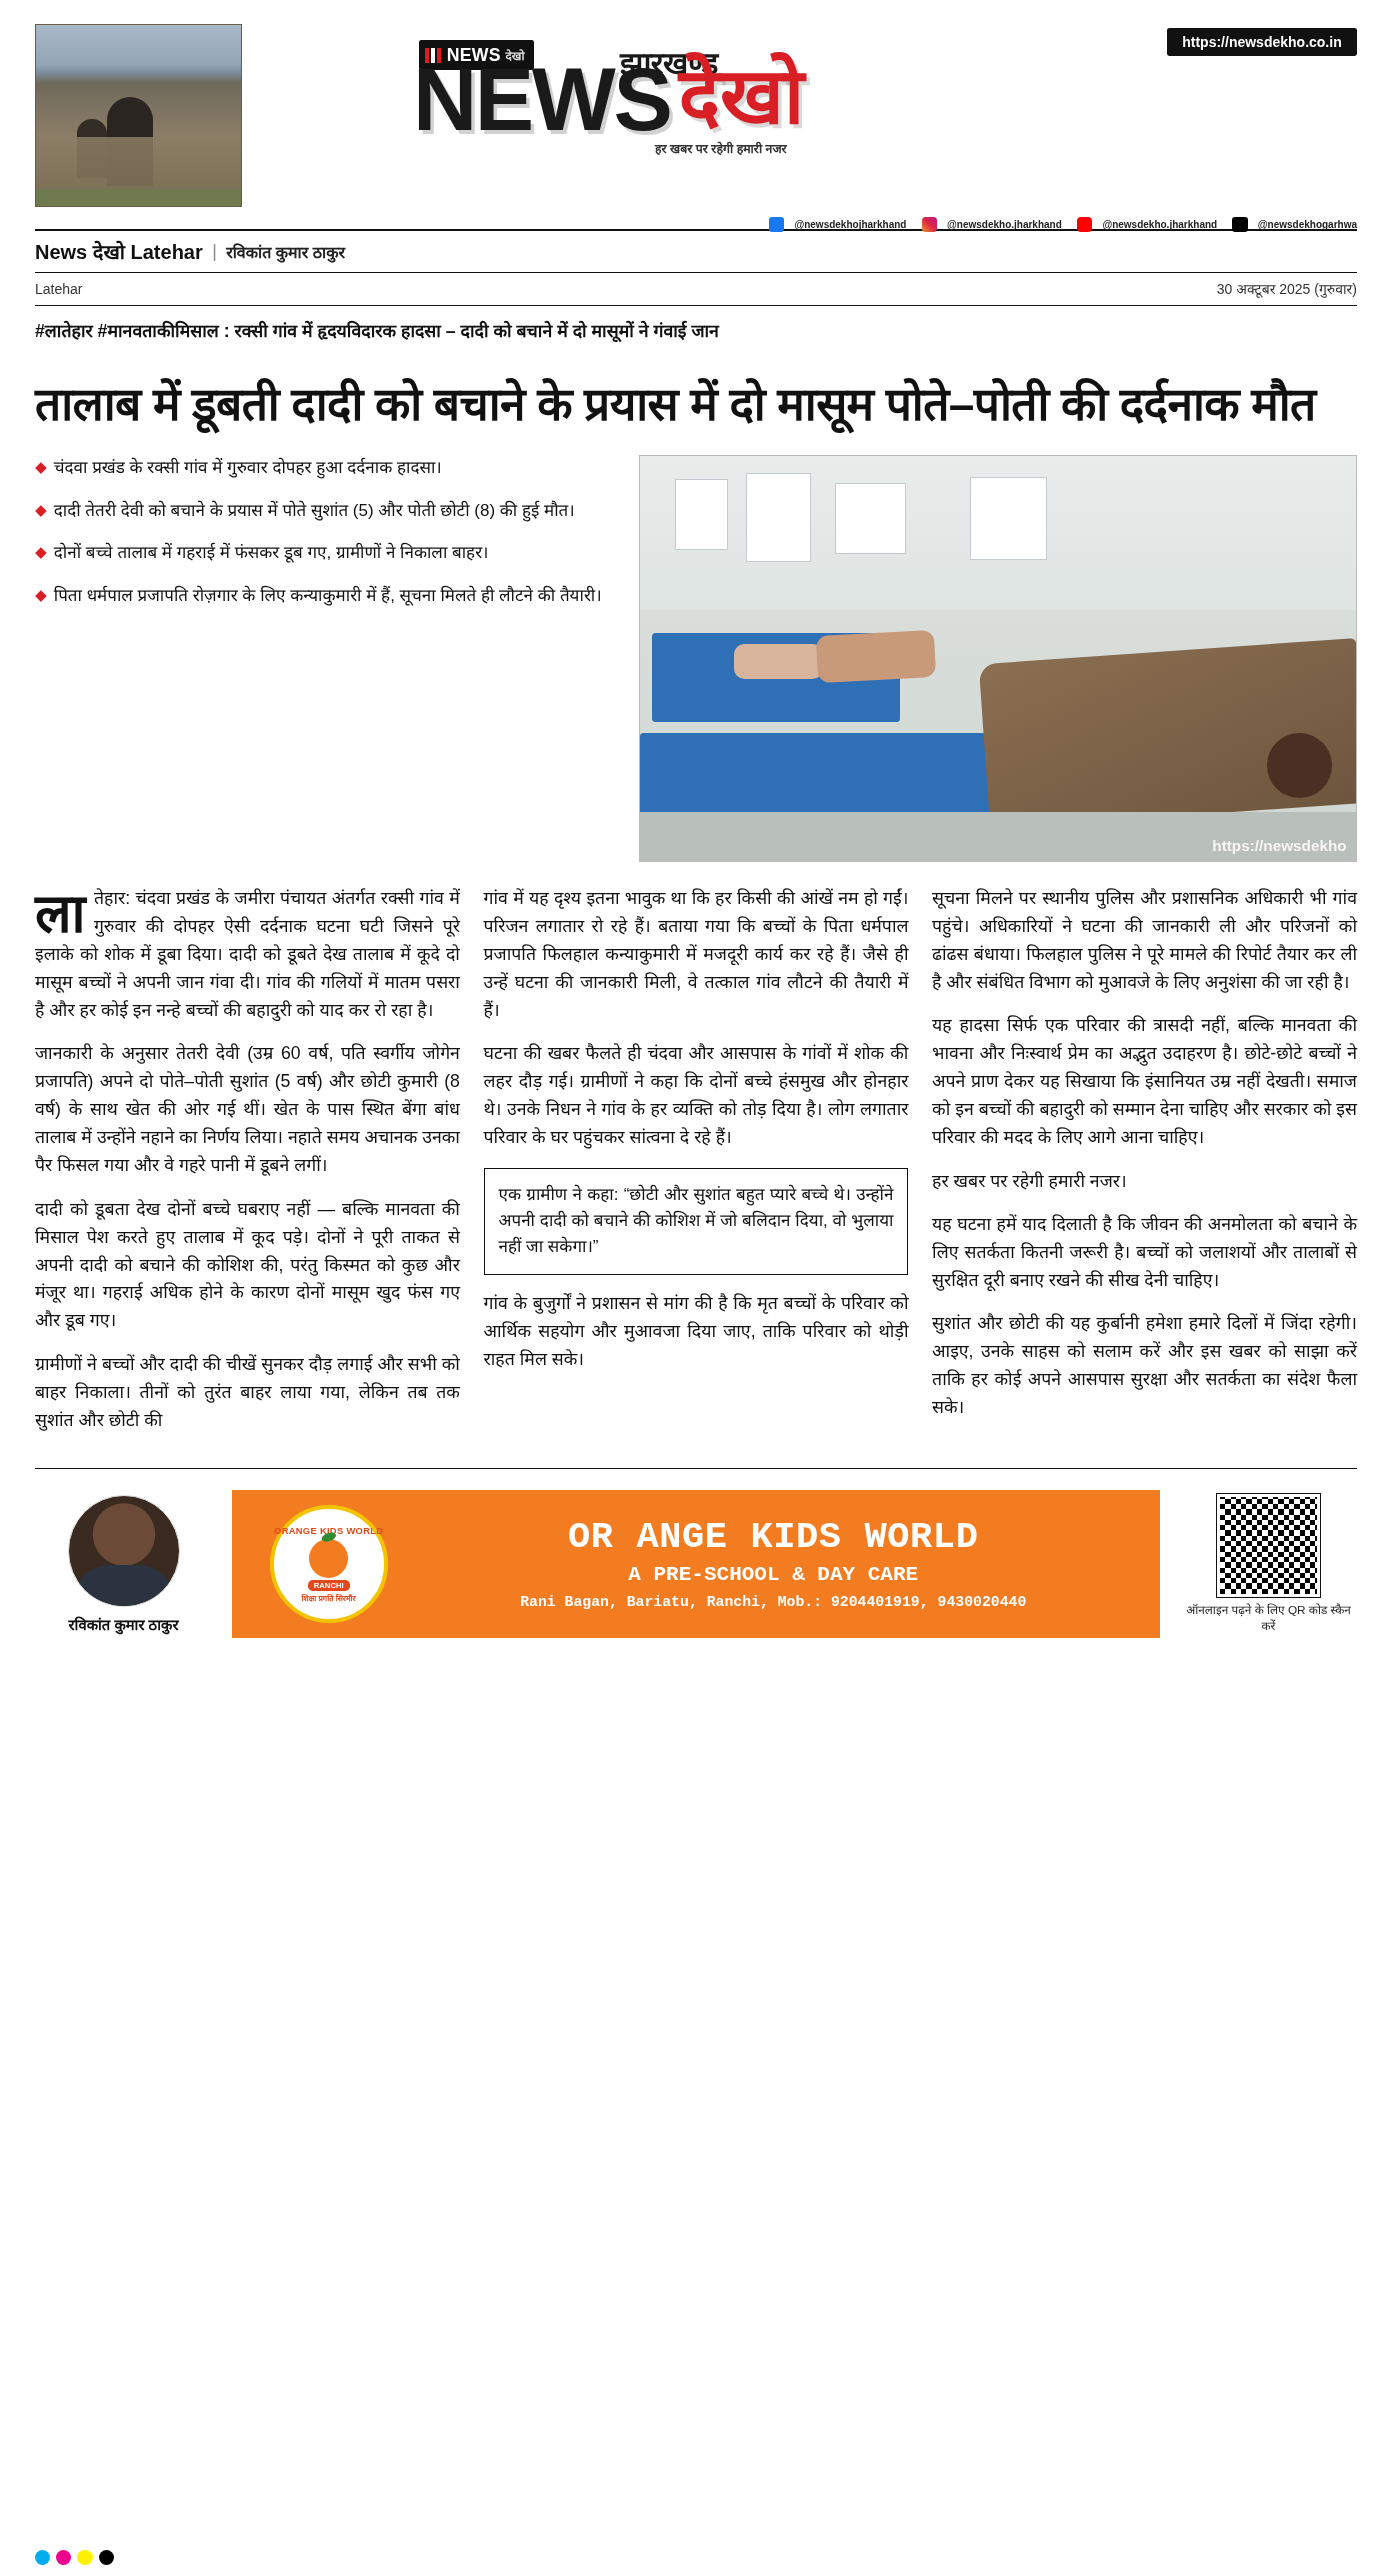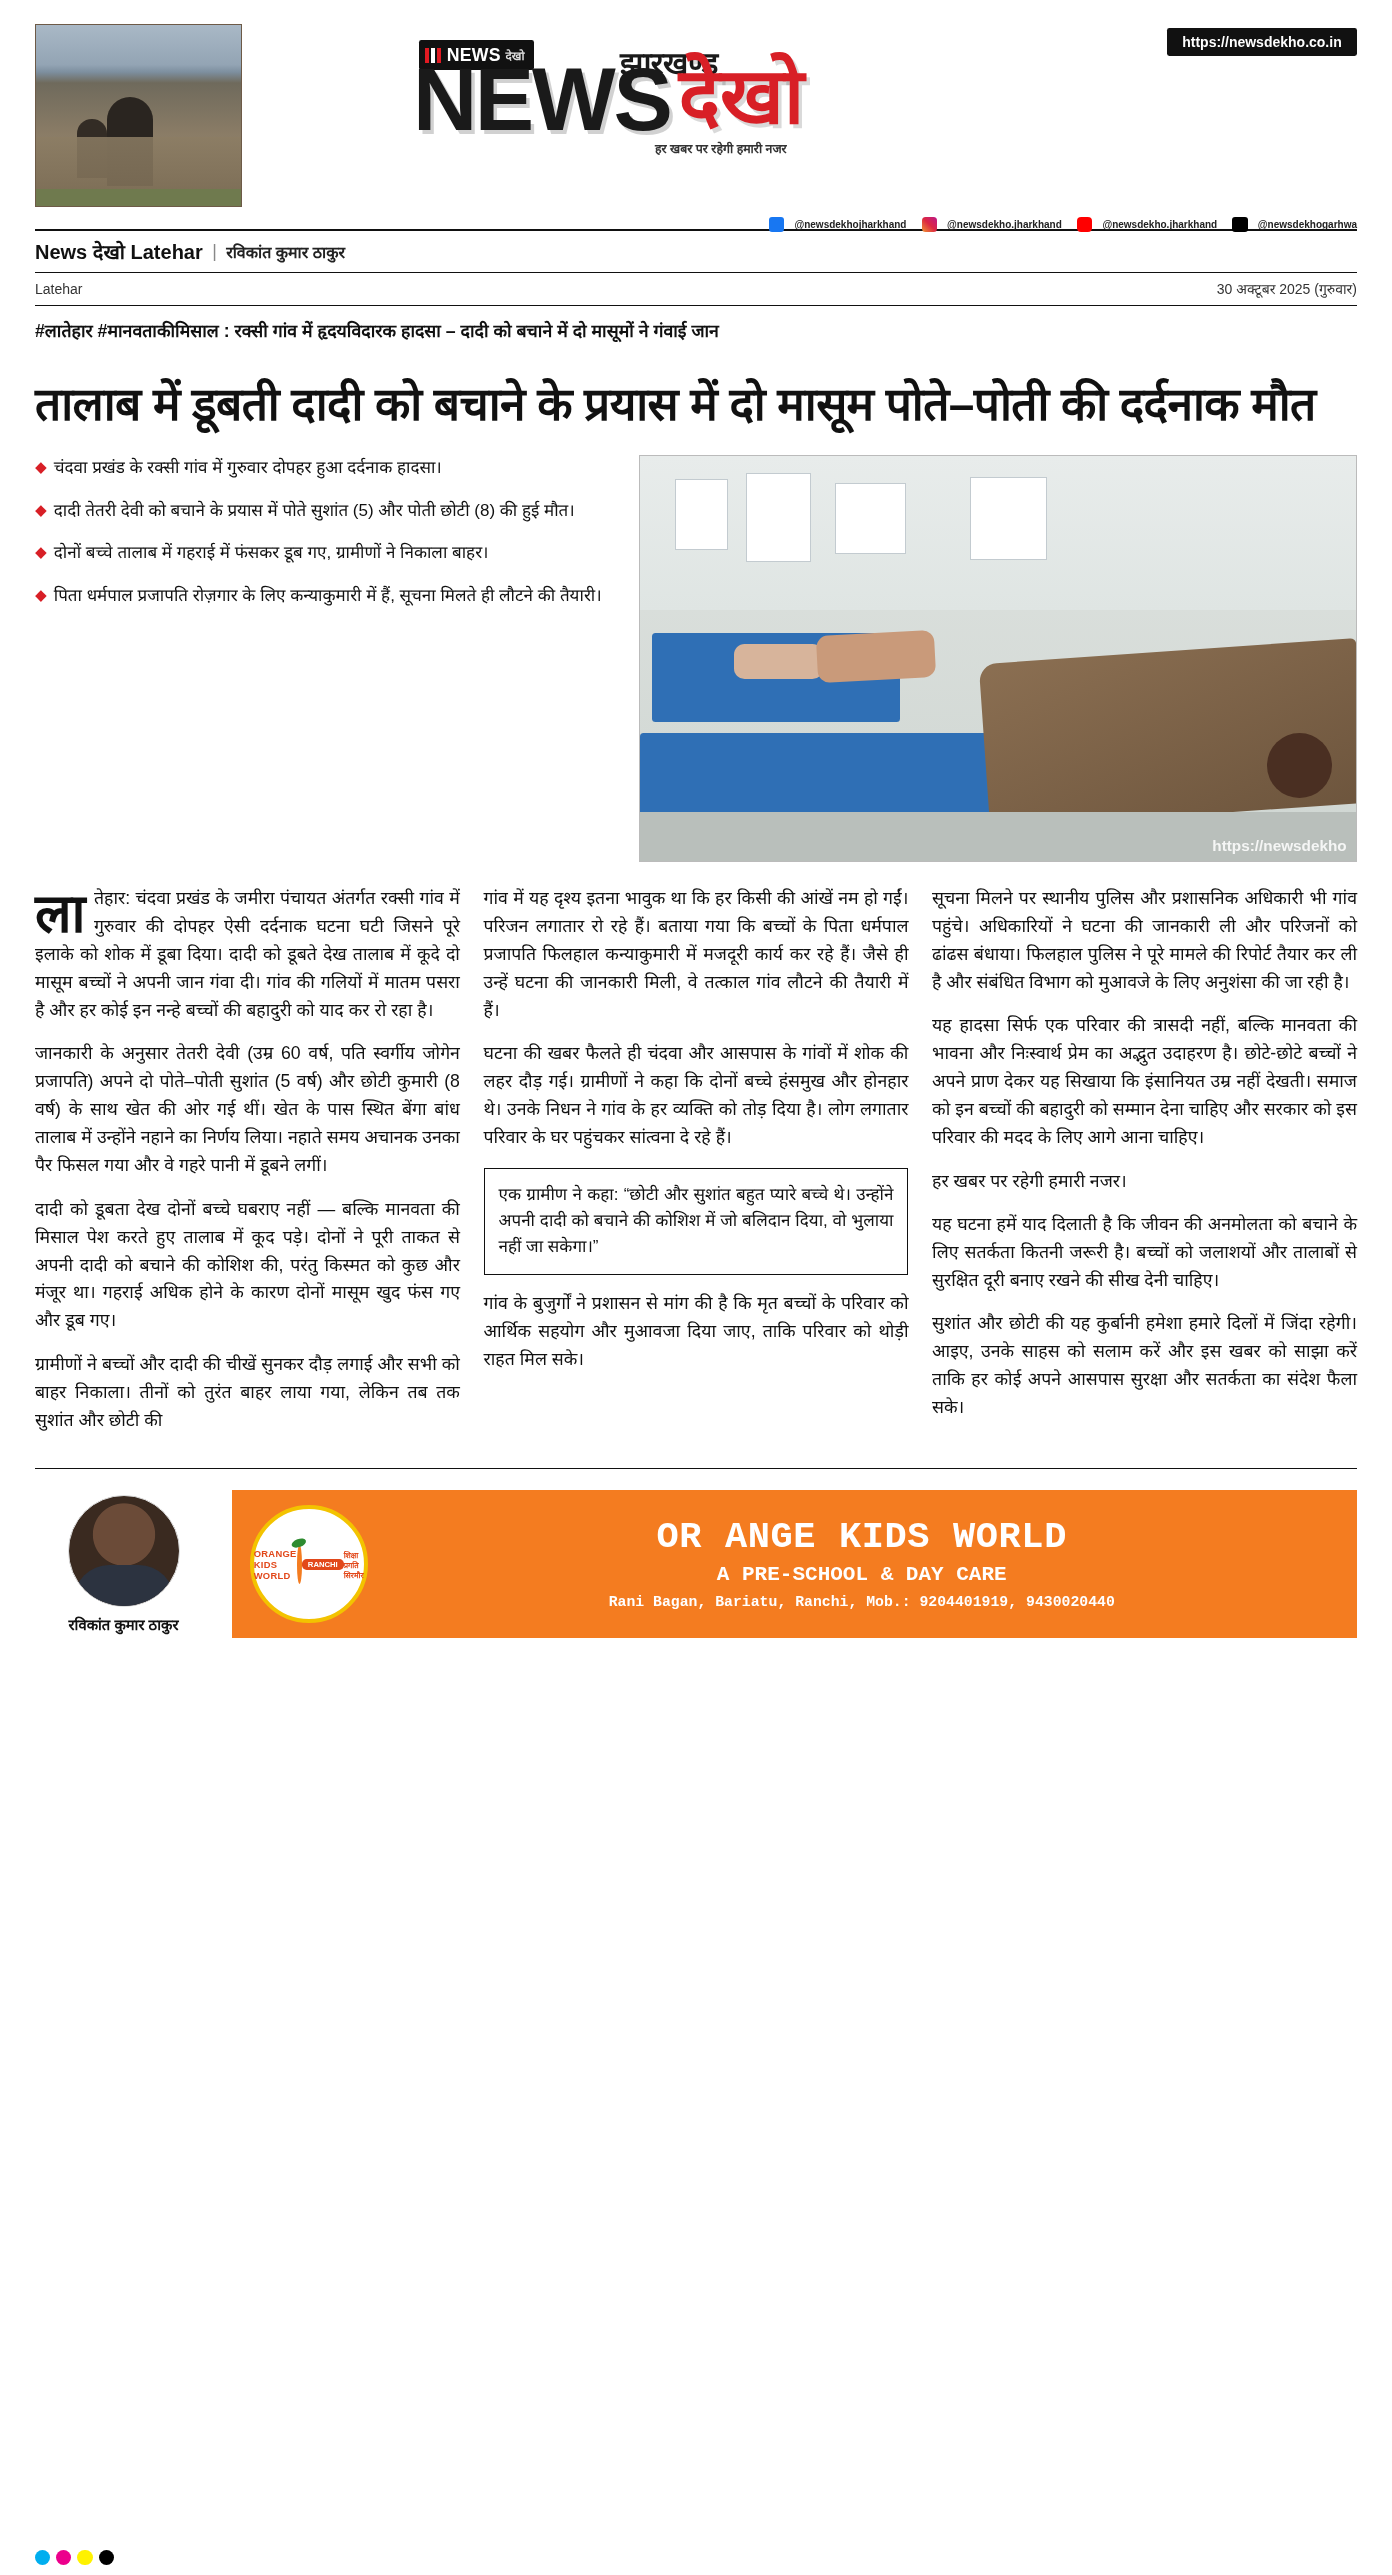--- a/index.html
+++ b/index.html
@@ -360,23 +360,24 @@
     height: 148px;
     background: #f47c20;
     display: flex;
     align-items: center;
     padding: 0 17.7px;
     gap: 16.5px;
   }
   .ad-logo {
     width: 118px; height: 118px; border-radius: 50%;
     background: #fff; border: 4.1px solid #f3c300;
-    display:flex; flex-direction:row; align-items:center; justify-content:center;
+    display:flex; flex-direction:column; align-items:center; justify-content:center;
     flex: none;
     position: relative;
+    margin-left: 20px;
   }
   .ad-logo .ring-txt { font-size: 9.4px; font-weight:800; color:#e2481a; letter-spacing:0.3px;}
   .ad-logo .orange {
     width: 39px; height: 39px; border-radius:50%;
     background:#f47c20; margin: 2.4px 0;
     position: relative;
   }
   .ad-logo .orange:after{
     content:""; position:absolute; left:50%; top:-5.9px; width:15.3px;height:8.3px;
     background:#2e8b30; border-radius:50%; transform:translateX(-50%) rotate(-20deg);
@@ -561,20 +562,25 @@
         <div class="ranchi">RANCHI</div>
         <div class="hindi">शिक्षा प्रगति सिरमौर</div>
       </div>
       <div class="ad-text">
         <div class="ad-title">OR ANGE KIDS WORLD</div>
         <div class="ad-sub">A PRE-SCHOOL &amp; DAY CARE</div>
         <div class="ad-addr">Rani Bagan, Bariatu, Ranchi, Mob.: 9204401919,  9430020440</div>
       </div>
     </div>
 
+    <div class="qr-block">
+      <div class="qr"></div>
+      <div class="qr-cap">ऑनलाइन पढ़ने के लिए
+QR कोड स्कैन करें</div>
+    </div>
   </div>
 
   <div class="color-dots">
     <span style="background:#00AEEF"></span>
     <span style="background:#EC008C"></span>
     <span style="background:#FFF200"></span>
     <span style="background:#000000"></span>
   </div>
 
 </div>

